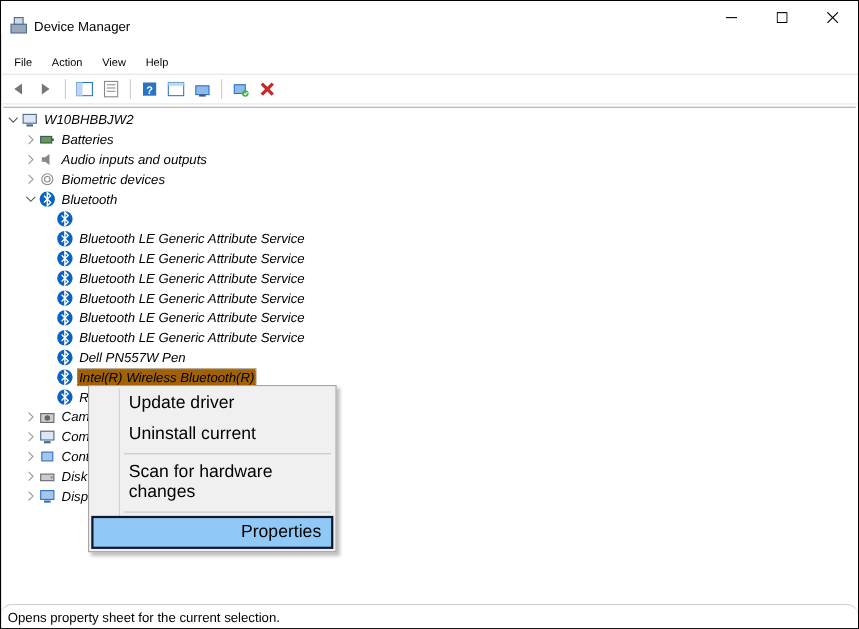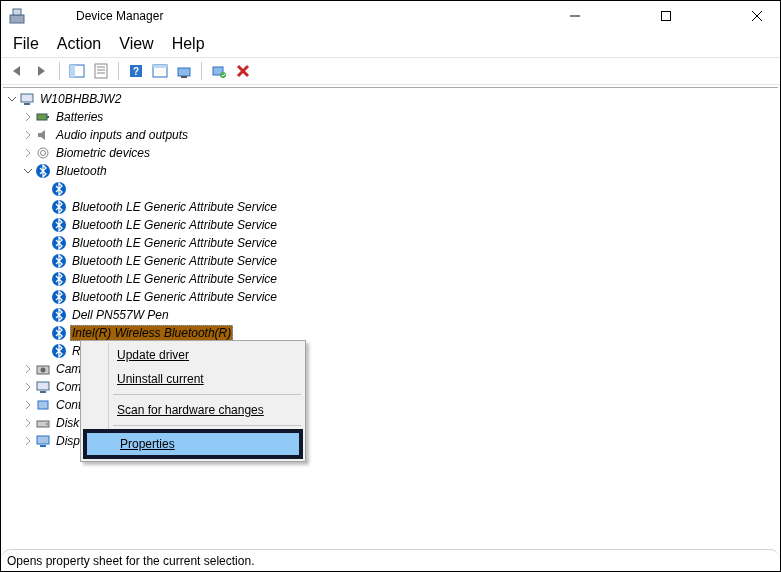--- a/index.html
+++ b/index.html
@@ -11,44 +11,44 @@
     color: #000;
     width: 781px;
     height: 572px;
     border: 1px solid #000;
     display: flex;
     flex-direction: column;
     overflow: hidden;
   }
   .titlebar {
     display: flex;
-    align-items: center;
+    align-items: flex-end;
     height: 30px;
     padding-left: 8px;
     background: #fff;
-    gap: 45px;
   }
   .titlebar .app-icon {
     width: 16px; height: 16px; margin-right: 6px;
     display: inline-flex; align-items: center; justify-content: center;
   }
   .titlebar .title { flex: 0 0 auto; font-size: 12px; }
   .titlebar .spacer { flex: 1; }
   .win-btn {
     width: 46px; height: 30px;
     display: flex; align-items: center; justify-content: center;
     font-family: "Segoe UI Symbol", sans-serif;
     font-size: 12px;
   }
 
   .menubar {
     display: flex;
     gap: 2px;
     padding: 2px 4px;
-    font-size: 16px;
+    font-size: 10px;
+    margin-top: 17px;
   }
   .menuitem { padding: 2px 8px; }
 
   .toolbar {
     display: flex;
     align-items: center;
     gap: 2px;
     padding: 3px 6px;
     border-top: 1px solid #e5e5e5;
     border-bottom: 1px solid #e5e5e5;
@@ -118,27 +118,27 @@
   .context-menu .gutter {
     position: absolute;
     left: 2px; top: 2px; bottom: 2px;
     width: 26px;
     background: #f0f0f0;
     border-right: 1px solid #d0d0d0;
   }
   .ctx-item {
     position: relative;
     padding: 5px 10px 5px 34px;
-    font-size: 12px;
-    text-decoration: underline;
+    font-size: 16px;
   }
   .ctx-item.hover {
     background: #90c8f6;
-    border: 4px solid #0f172a;
+    border: 2px solid #0f172a;
     padding: 4px 9px 4px 33px;
+    text-align: right;
   }
   .ctx-sep {
     margin: 3px 2px 3px 30px;
     border-top: 1px solid #c5c5c5;
   }
 
   .statusbar {
     height: 22px;
     border-top: 1px solid #d0d0d0;
     padding: 3px 6px;

